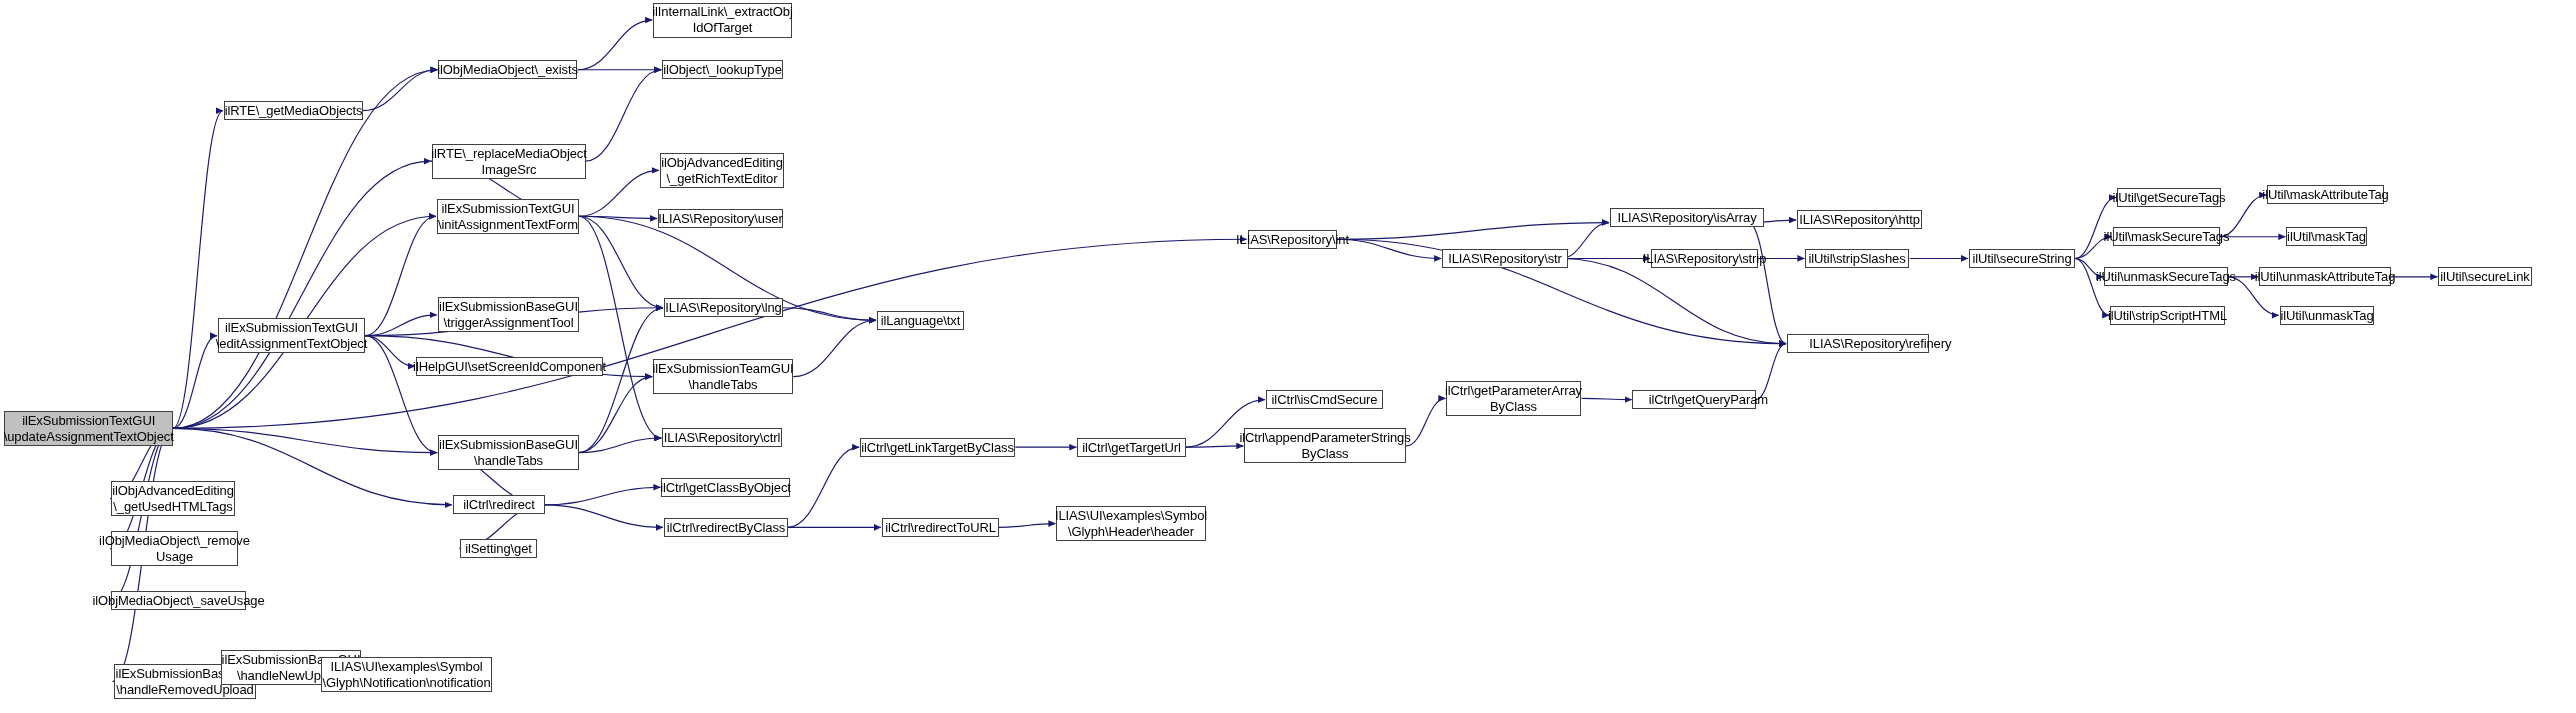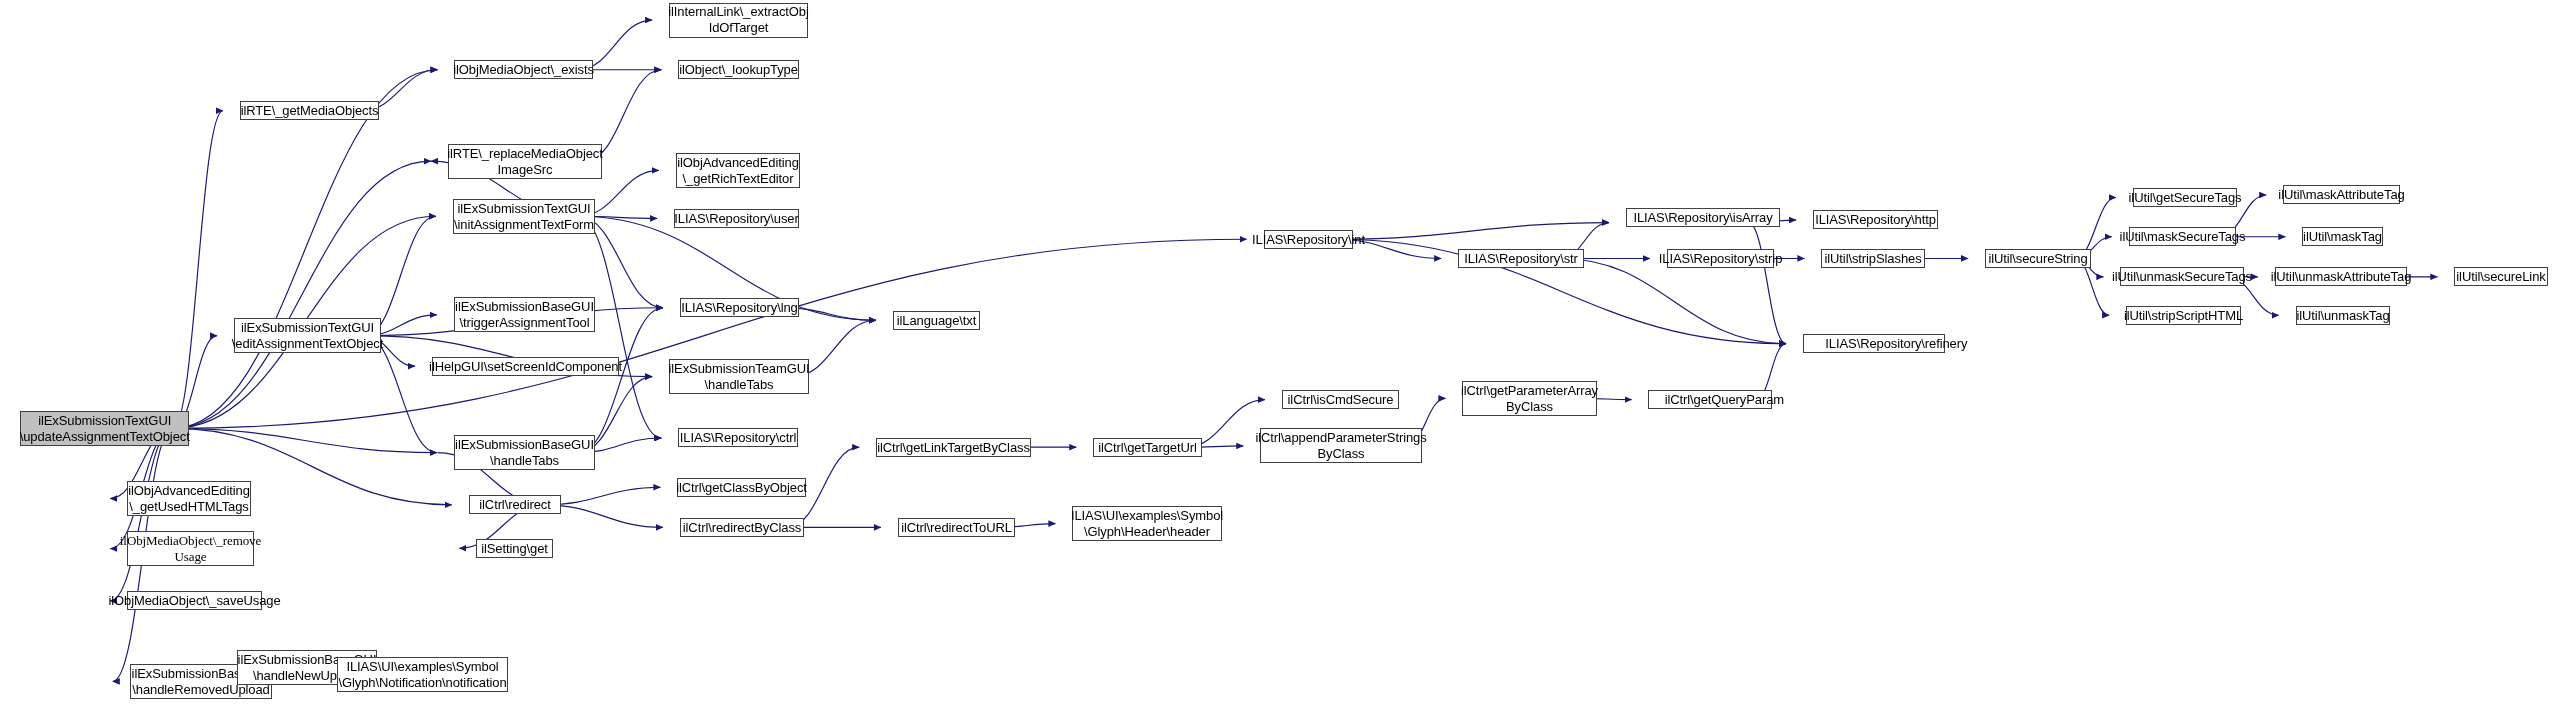--- a/index.html
+++ b/index.html
@@ -1,21 +1,21 @@
 <!DOCTYPE html>
 <html style="font-size:13.4px"><head>
 <meta charset="utf-8">
 <style>
   html,body{margin:0;padding:0;background:#ffffff;}
   #canvas{position:relative;width:2576px;height:714px;background:#ffffff;
           font-family:"Liberation Sans","DejaVu Sans",sans-serif;overflow:hidden;}
   #edges{position:absolute;left:0;top:0;width:2576px;height:714px;pointer-events:none;}
   .node{position:absolute;box-sizing:border-box;border:0.8px solid #404040;background:#ffffff;
         color:#000000;display:flex;align-items:center;justify-content:center;text-align:center;
-        font-size:13px;line-height:1.22;padding:0.8px 3.3px;white-space:pre-line;letter-spacing:-0.1px;margin-left:16px;}
+        font-size:13px;line-height:1.22;padding:0.8px 3.3px;white-space:pre-line;letter-spacing:-0.1px;}
   .node.root{background:#c0c0c0;border:0.8px solid #404040;}
 </style>
 </head>
 <body>
 
 <div id="canvas">
   <svg id="edges" viewBox="0 0 3085 855" preserveAspectRatio="none">
     <defs>
       <marker id="arw" markerWidth="9" markerHeight="8" refX="8.5" refY="4" orient="auto" markerUnits="userSpaceOnUse">
         <path d="M0,0 L9,4 L0,8 z" fill="#191970"></path>
@@ -144,21 +144,21 @@
     <div class="node" style="left: 2113px; top: 227px; width: 107px; height: 19px;">ilUtil\maskSecureTags</div>
     <div class="node" style="left: 2104px; top: 267px; width: 124px; height: 19px;">ilUtil\unmaskSecureTags</div>
     <div class="node" style="left: 2110px; top: 306px; width: 115px; height: 19px;">ilUtil\stripScriptHTML</div>
     <div class="node" style="left: 2267px; top: 185px; width: 117px; height: 19px;">ilUtil\maskAttributeTag</div>
     <div class="node" style="left: 2286px; top: 227px; width: 81px; height: 19px;">ilUtil\maskTag</div>
     <div class="node" style="left: 2259px; top: 267px; width: 132px; height: 19px;">ilUtil\unmaskAttributeTag</div>
     <div class="node" style="left: 2280px; top: 306px; width: 94px; height: 19px;">ilUtil\unmaskTag</div>
     <div class="node" style="left: 2438px; top: 267px; width: 94px; height: 19px;">ilUtil\secureLink</div>
     <div class="node" style="left: 111px; top: 481px; width: 124px; height: 35px;">ilObjAdvancedEditing
 \_getUsedHTMLTags</div>
-    <div class="node" style="left: 111px; top: 531px; width: 127px; height: 35px; font-family: Liberation Serif, serif;">ilObjMediaObject\_remove
+    <div class="node" style="left: 111px; top: 531px; width: 127px; height: 35px;">ilObjMediaObject\_remove
 Usage</div>
     <div class="node" style="left: 111px; top: 591px; width: 135px; height: 19px;">ilObjMediaObject\_saveUsage</div>
     <div class="node" style="left: 114px; top: 664px; width: 142px; height: 35px;">ilExSubmissionBaseGUI
 \handleRemovedUpload</div>
     <div class="node" style="left: 221px; top: 650px; width: 140px; height: 35px;">ilExSubmissionBaseGUI
 \handleNewUpload</div>
     <div class="node" style="left: 321px; top: 657px; width: 171px; height: 35px;">ILIAS\UI\examples\Symbol
 \Glyph\Notification\notification</div>
   </div>
 

